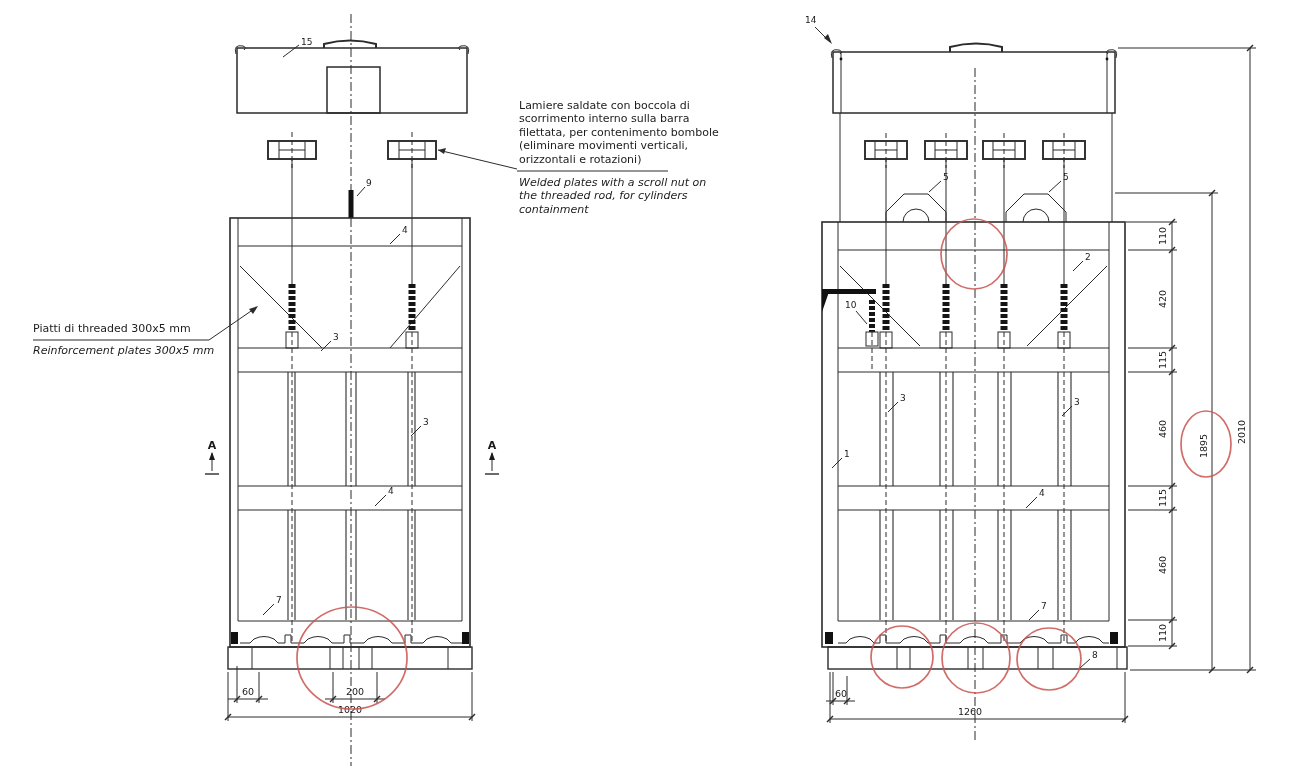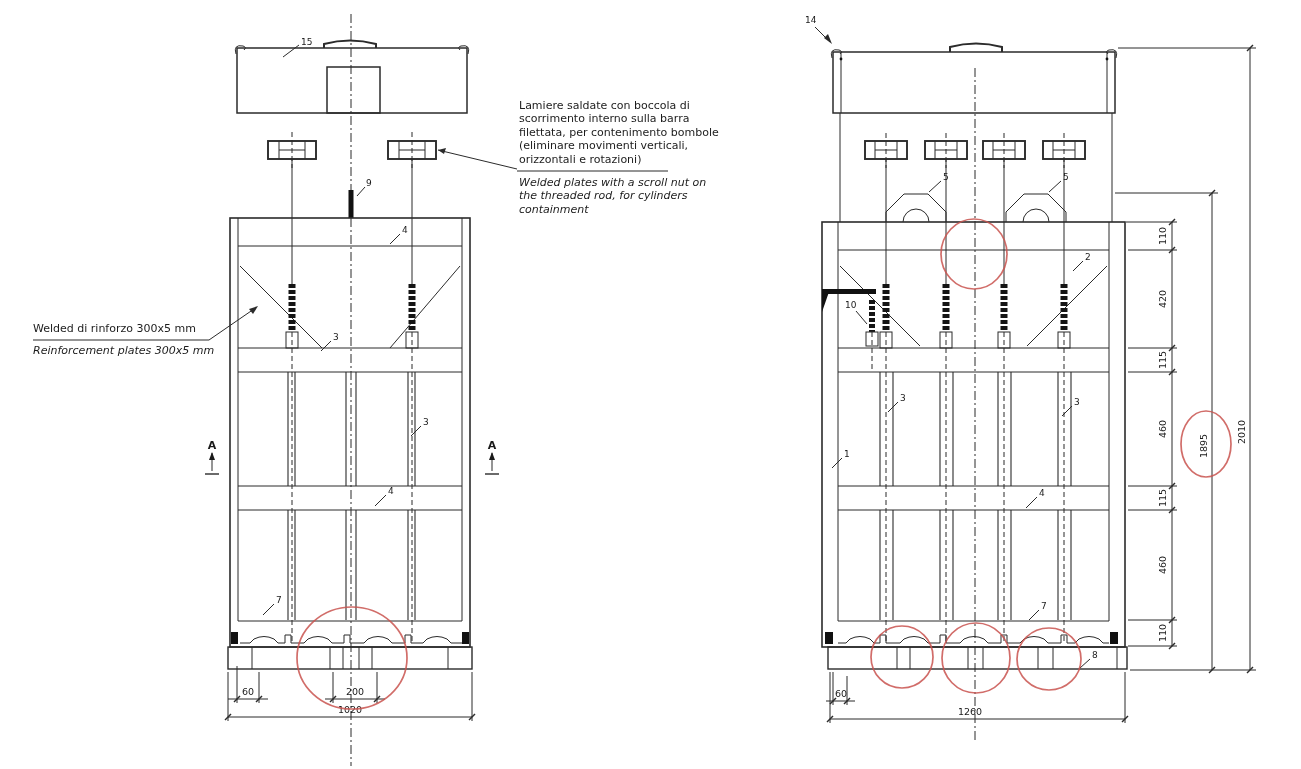--- a/index.html
+++ b/index.html
@@ -363,21 +363,21 @@
     <g stroke="#c9534f" stroke-width="1.7" opacity="0.85">
       <ellipse cx="974" cy="254" rx="33" ry="35"></ellipse>
       <ellipse cx="902" cy="657" rx="31" ry="31"></ellipse>
       <ellipse cx="976" cy="658" rx="34" ry="35"></ellipse>
       <ellipse cx="1049" cy="659" rx="32" ry="31"></ellipse>
       <ellipse cx="1206" cy="444" rx="25" ry="33"></ellipse>
     </g>
   </g>
 </svg>
 
-<div class="ann" style="left:33px;top:322px;">Welded di rinforzo 300x5 mm</div>
+<div class="ann" style="left:33px;top:322px;">Piatti di threaded 300x5 mm</div>
 <div class="ann it" style="left:33px;top:344px;text-align:right;">Reinforcement plates 300x5 mm</div>
 
 <div class="ann" style="left:519px;top:99px;width:200px;">Lamiere saldate con boccola di
 scorrimento interno sulla barra
 filettata, per contenimento bombole
 (eliminare movimenti verticali,
 orizzontali e rotazioni)</div>
 <div class="ann it" style="left:519px;top:176px;width:200px;">Welded plates with a scroll nut on
 the threaded rod, for cylinders
 containment</div>

